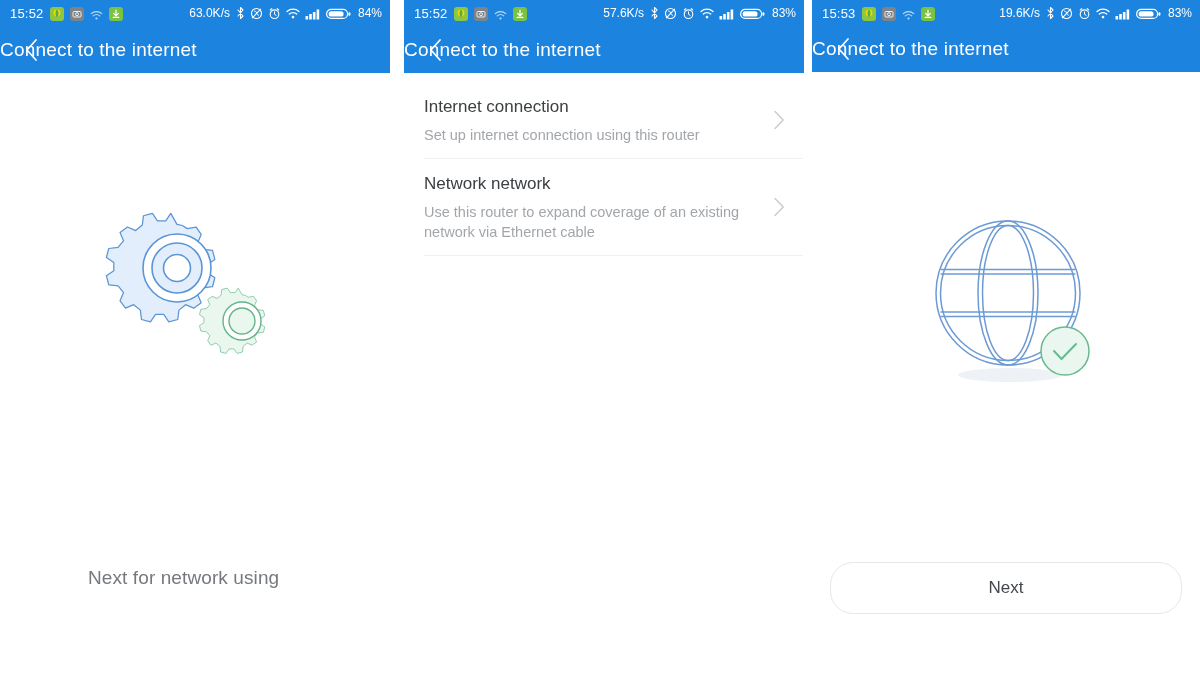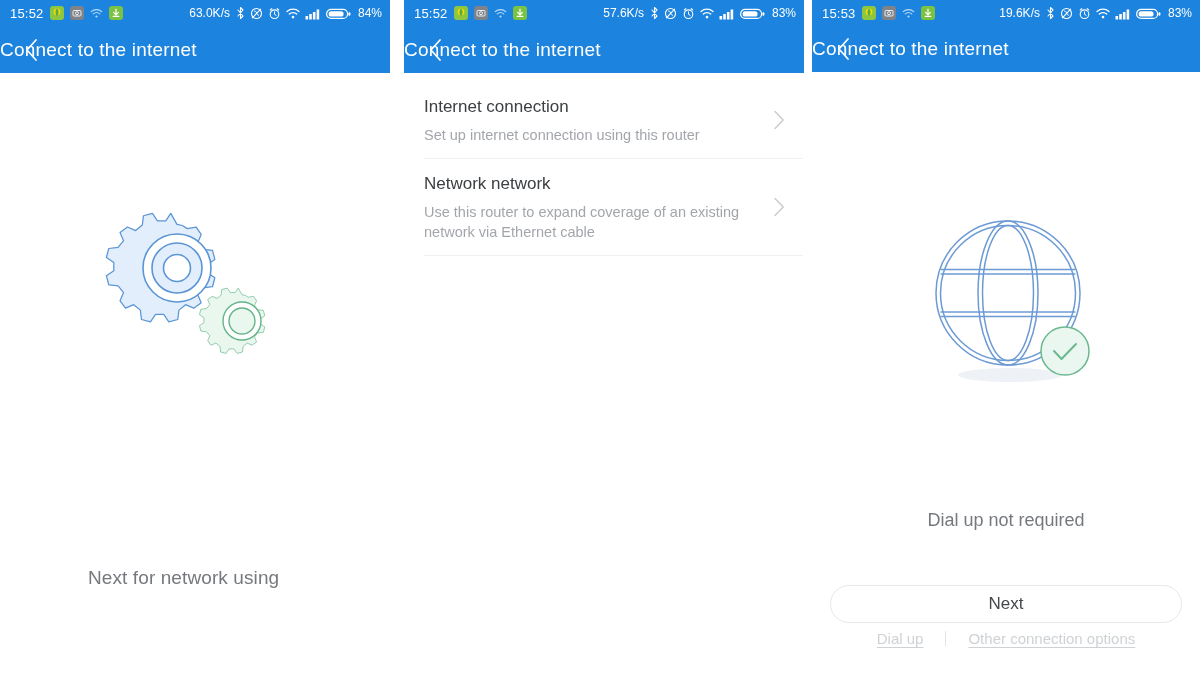--- a/index.html
+++ b/index.html
@@ -33,21 +33,21 @@
     height: 26px;
     background: #1c83de;
     display: flex;
     align-items: center;
     padding: 0 8px 0 10px;
     box-sizing: border-box;
     color: #ffffff;
   }
   .sb-left {
     display: flex;
-    align-items: center;
+    align-items: flex-end;
     gap: 6px;
   }
   .sb-clock {
     font-size: 13px;
     color: #ffffff;
     letter-spacing: 0.2px;
   }
   .sb-right {
     margin-left: auto;
     display: flex;
@@ -167,32 +167,31 @@
     width: 100%;
     text-align: center;
     font-size: 18px;
     color: #75797e;
   }
   .next-btn {
     position: absolute;
     left: 18px;
     top: 490px;
     width: 352px;
-    height: 38px;
+    height: 52px;
     border: 1px solid #e6e7e9;
     border-radius: 23px;
     background: #ffffff;
     display: flex;
     align-items: center;
     justify-content: center;
     font-size: 17px;
     color: #44484c;
     box-sizing: border-box;
     cursor: pointer;
-    margin-top: 23px;
   }
   .bottom-links {
     position: absolute;
     top: 558px;
     width: 100%;
     display: flex;
     align-items: center;
     justify-content: center;
     gap: 22px;
   }
@@ -557,23 +556,17 @@
           <path d="M16.5 100 H151.5"></path>
           <path d="M16.5 104.5 H151.5"></path>
         </g>
         <g>
           <circle cx="141" cy="139" r="24" fill="#eaf7f0" stroke="#6ab98e" stroke-width="1.5"></circle>
           <path d="M130 139l7.5 8 14.5-15" fill="none" stroke="#6ab98e" stroke-width="2" stroke-linecap="round" stroke-linejoin="round"></path>
         </g>
       </svg>
     </div>
 
-    <div class="dial-note">Dial up not required</div>
 
     <div class="next-btn">Next</div>
 
-    <div class="bottom-links">
-      <a>Dial up</a>
-      <span class="link-div"></span>
-      <a>Other connection options</a>
-    </div>
   </div>
 </div>
 
 </body></html>

